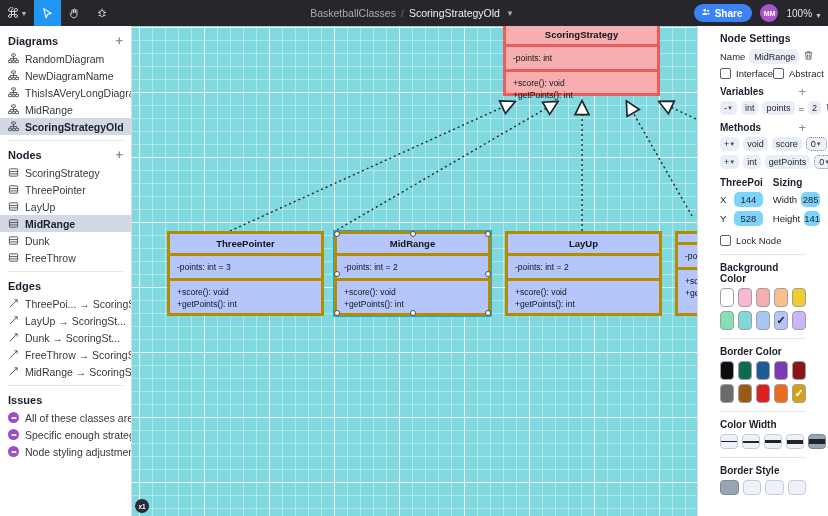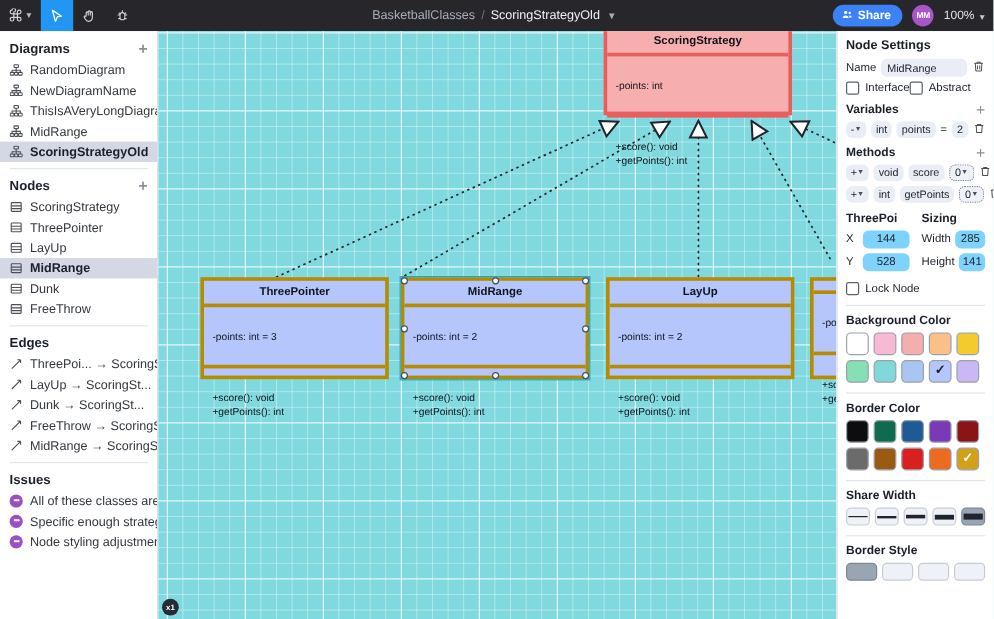--- a/index.html
+++ b/index.html
@@ -96,32 +96,32 @@
     background-size: 13px 13px, 13px 13px, 65px 65px, 65px 65px;
     background-position: 7px 1px, 7px 1px, 7px 1px, 7px 1px;
   }
   .canvas svg.edges { position: absolute; inset: 0; width: 565px; height: 490px; }
 
   .node { position: absolute; background: #b4c6fc; }
   .node .hdr {
     text-align: center; font-weight: bold; font-size: 9.5px;
     color: #10131a; padding: 4px 0 4px 0;
   }
-  .node .sec { font-size: 8.5px; color: #10131a; padding: 18px 7px; line-height: 12px; }
+  .node .sec { font-size: 8.5px; color: #10131a; padding: 5px 7px; line-height: 12px; }
 
   .handle {
     position: absolute; width: 6px; height: 6px; border-radius: 50%;
     background: #fff; border: 1px solid #4a4f57;
   }
 
   
   .panel {
     position: absolute; right: 0; top: 26px; width: 131px; height: 490px;
     background: #fff; border-left: 1px solid #d8dce2;
-    padding: 6px 7px; overflow: hidden;
+    padding: 6px 22px; overflow: hidden;
   }
   .p-title { font-weight: bold; font-size: 10.5px; margin: 0 0 5px 0; color: #1a1f2b; }
   .p-sec { font-weight: bold; font-size: 10px; margin: 7px 0 4px 0; color: #1a1f2b; }
   .p-sec-row { display: flex; align-items: center; justify-content: space-between; margin: 7px 0 4px 0; }
   .p-row { display: flex; align-items: center; gap: 4px; margin-bottom: 4px; }
   .lbl { font-size: 9.5px; color: #1a1f2b; }
   .pill {
     background: #e9eef6; border-radius: 5px; height: 14px;
     display: flex; align-items: center; justify-content: center;
     font-size: 9px; color: #22262e; padding: 0 4px;
@@ -658,21 +658,21 @@
           <span class="sw" style="background: rgb(218, 31, 31);"></span>
           <span class="sw" style="background: rgb(236, 107, 30);"></span>
           <span class="sw" style="background: rgb(212, 160, 23);">
             <span class="tick light">✓</span>
           </span>
         </div>
       </div>
 
     <div class="p-div"></div>
 
-    <div class="p-sec">Share Width</div>
+    <div class="p-sec">Color Width</div>
     <div class="wbtns" id="bw-buttons">
         <div class="wbtn">
           <span class="wline" style="height:1px"></span>
         </div>
         <div class="wbtn">
           <span class="wline" style="height:2px"></span>
         </div>
         <div class="wbtn">
           <span class="wline" style="height:3px"></span>
         </div>

